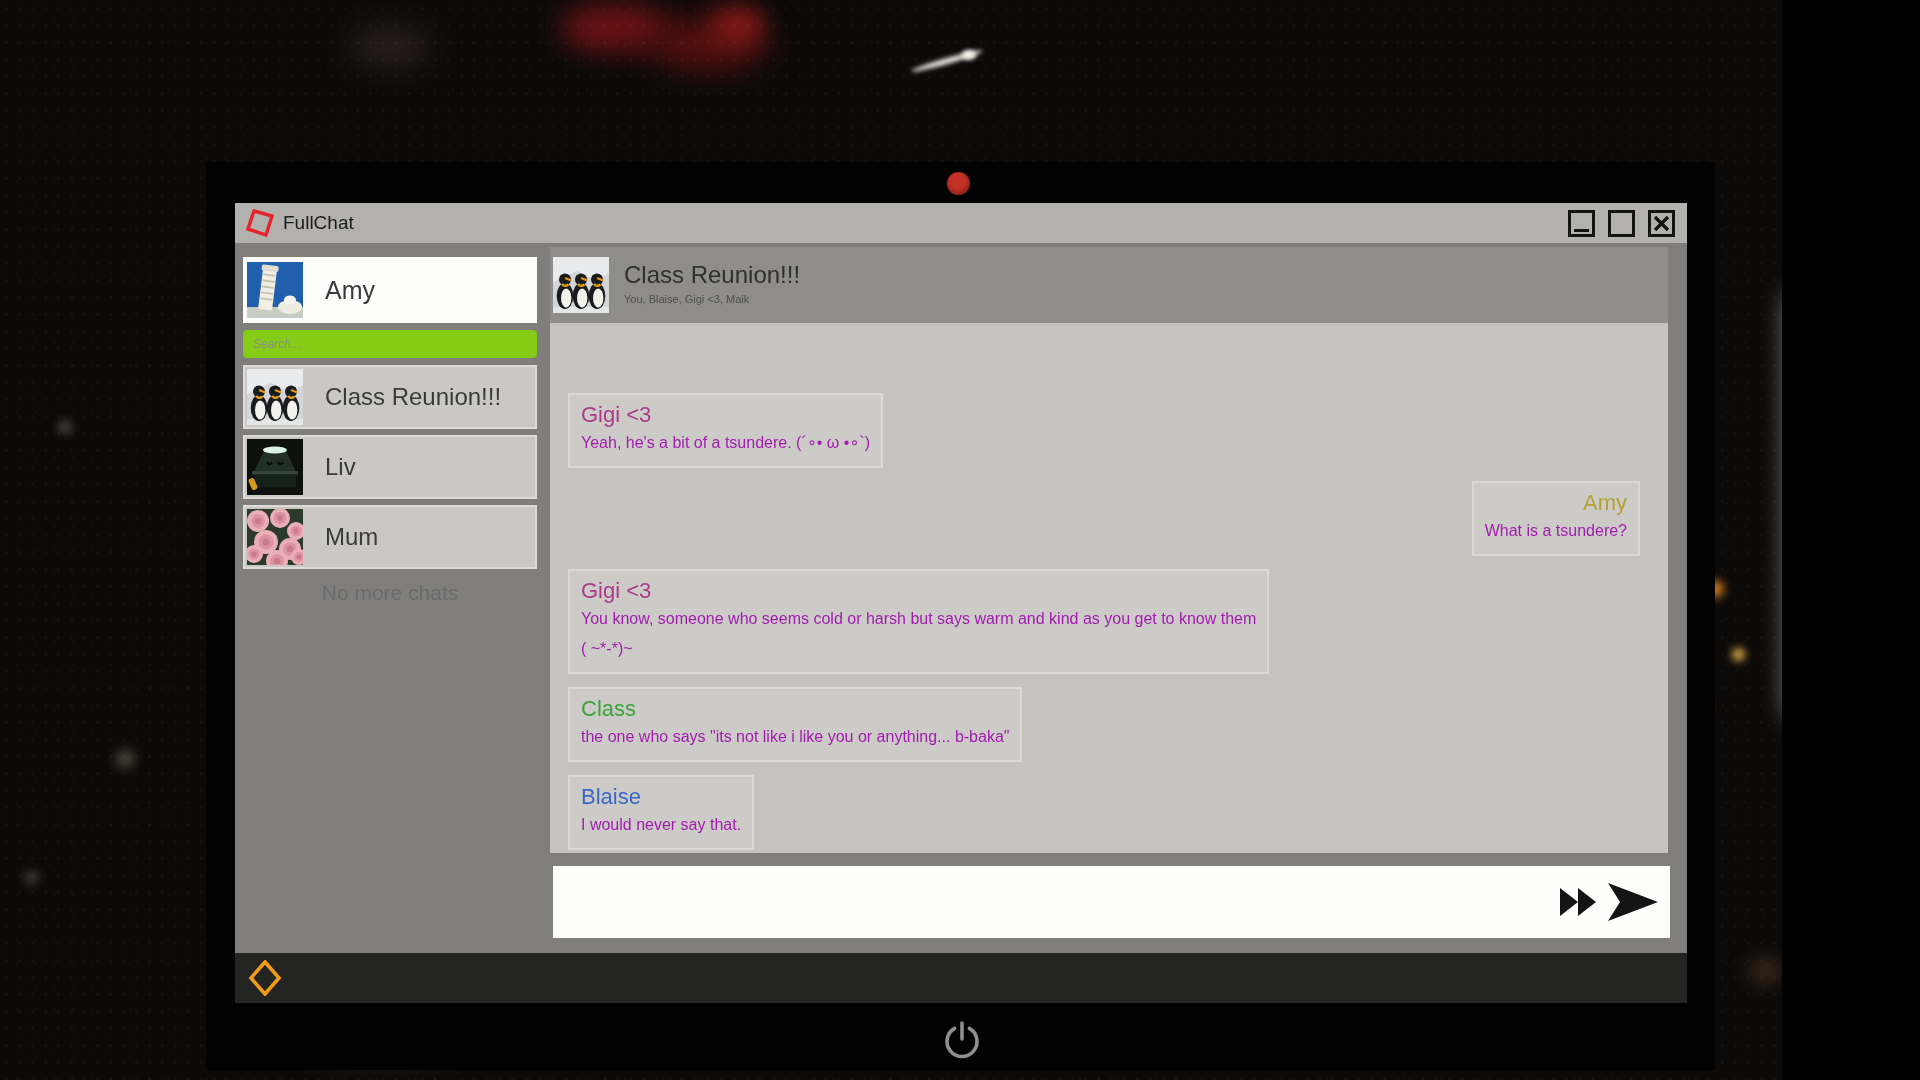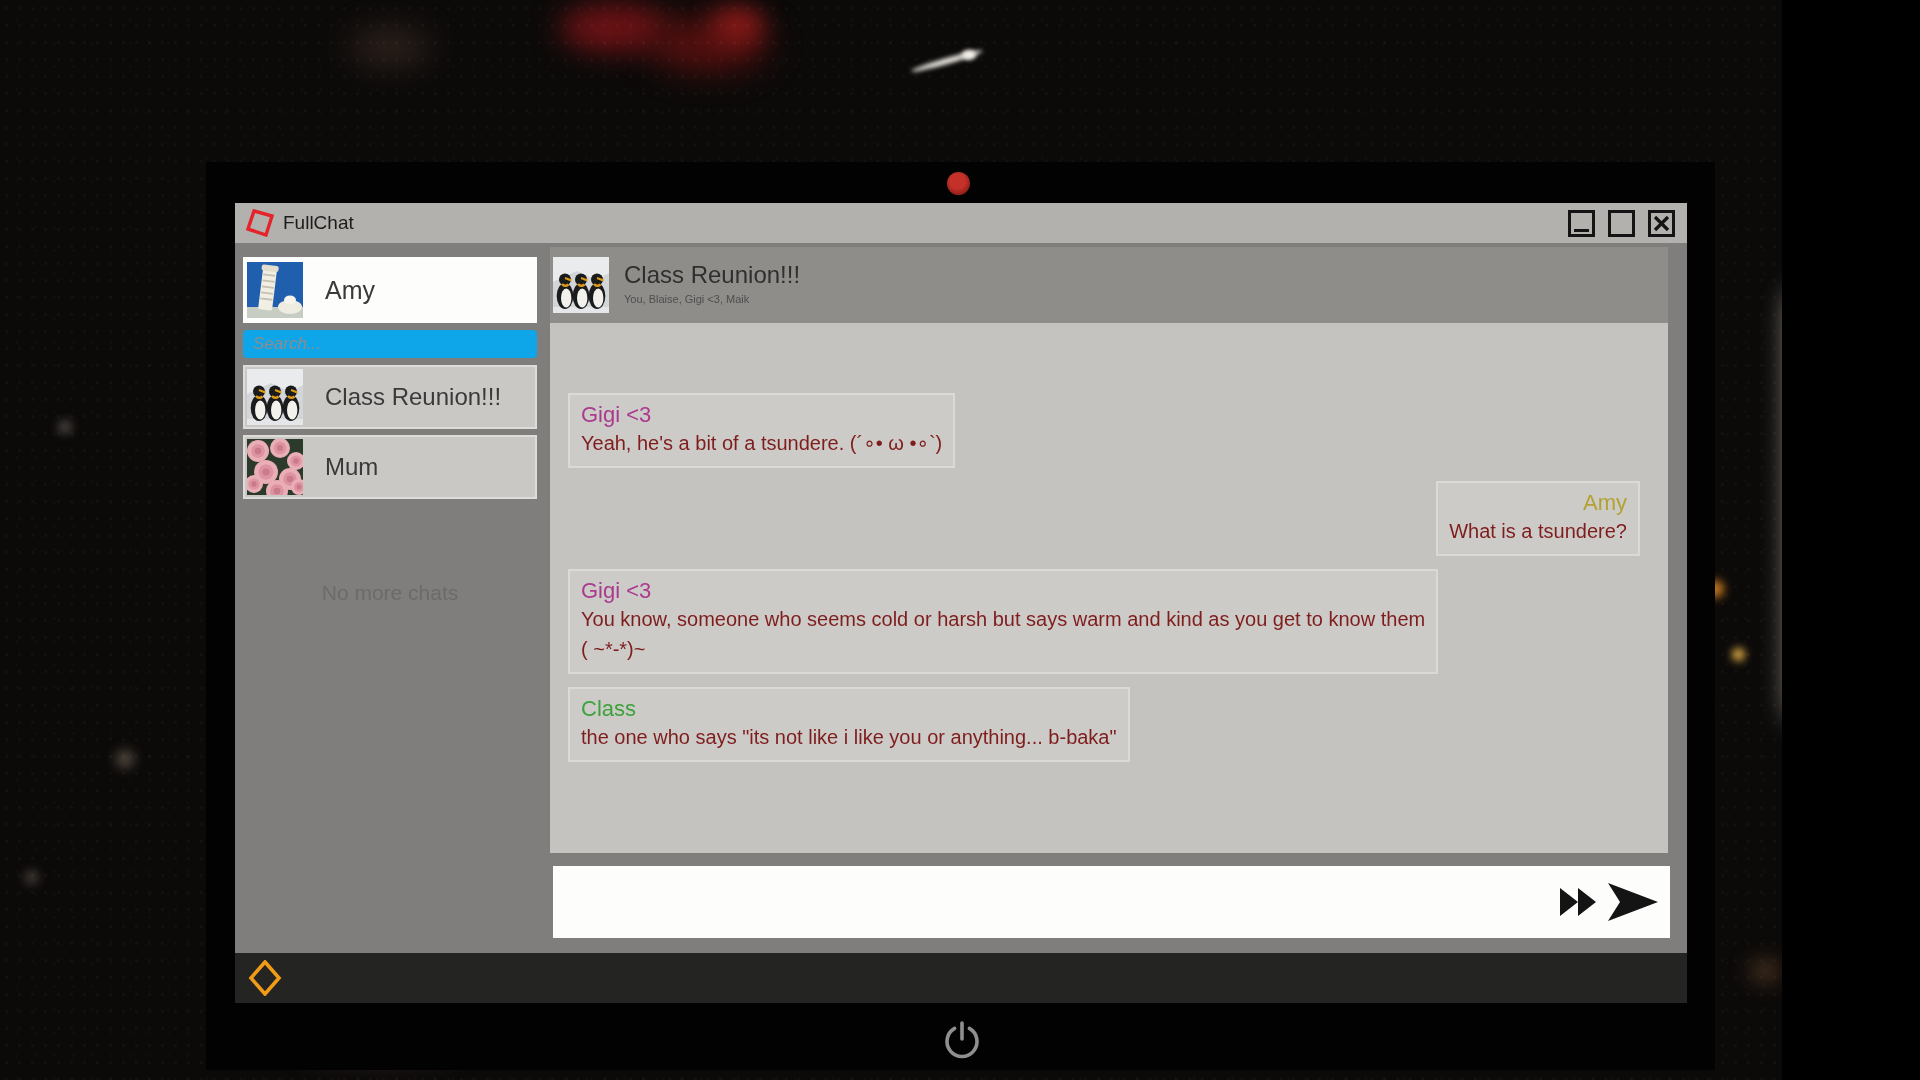--- a/index.html
+++ b/index.html
@@ -33,21 +33,21 @@
   .wbtn svg{position:absolute;inset:0;}
 
   
   .profile-card{position:absolute;left:8px;top:54px;width:294px;height:66px;background:#fdfdfc;
     display:flex;align-items:center;}
   .avatar{width:56px;height:56px;flex:none;overflow:hidden;}
   .avatar svg{display:block;width:100%;height:100%;}
   .profile-card .avatar{margin-left:4px;}
   .profile-name{margin-left:22px;font-size:25px;color:#3a3a3a;}
   .searchbox{position:absolute;left:8px;top:127px;width:294px;height:28px;box-sizing:border-box;
-    background:#0ea5e9;border:none;border-radius:4px;padding:0 10px;font-size:17px;font-style:italic;color:#333;
+    background:#84cc16;border:none;border-radius:4px;padding:0 10px;font-size:12px;font-style:italic;color:#333;
     font-family:"Liberation Sans","DejaVu Sans",sans-serif;outline:none;}
   .searchbox::placeholder{color:#8d8d8d;}
   .chat-list{position:absolute;left:8px;top:162px;width:294px;display:flex;flex-direction:column;gap:6px;}
   .chat-item{height:64px;background:#c9c8c5;border:2px solid #dddcd8;box-sizing:border-box;
     display:flex;align-items:center;cursor:pointer;}
   .chat-item .avatar{margin-left:2px;width:56px;height:56px;}
   .chat-name{margin-left:22px;font-size:24px;color:#3a3a3a;}
   .no-more{position:absolute;left:8px;top:378px;width:294px;text-align:center;font-size:21px;color:#6b6b6b;}
 
   
@@ -58,21 +58,21 @@
   .chat-title{font-size:24px;color:#2f2f2f;line-height:28px;}
   .chat-members{font-size:11px;color:#4e4e4e;line-height:21px;}
   .messages{position:absolute;left:315px;top:120px;width:1118px;height:530px;background:#c4c3c0;
     box-sizing:border-box;padding:70px 28px 0 18px;display:flex;flex-direction:column;
     align-items:flex-start;gap:13px;overflow:hidden;}
   .bubble{background:#cccbc8;border:2px solid #dbdad6;box-sizing:border-box;
     max-width:1069px;padding:6px 11px 8px 11px;}
   .bubble.right{align-self:flex-end;}
   .bubble .author{font-size:22px;line-height:27px;}
   .bubble.right .author{text-align:right;}
-  .bubble .text{font-size:20px;line-height:30px;color:#7f1d1d;white-space:pre-wrap;}
+  .bubble .text{font-size:16px;line-height:30px;color:#a21caf;white-space:pre-wrap;}
   .input-bar{position:absolute;left:318px;top:663px;width:1117px;height:72px;background:#fdfdfc;}
   .msg-input{position:absolute;left:0;top:0;width:100%;height:100%;box-sizing:border-box;border:none;
     background:transparent;font-size:22px;padding:0 140px 0 14px;outline:none;
     font-family:"Liberation Sans","DejaVu Sans",sans-serif;}
   .ff-btn{position:absolute;right:68px;top:17px;width:48px;height:38px;background:none;border:none;padding:0;cursor:pointer;}
   .send-btn{position:absolute;right:10px;top:15px;width:54px;height:42px;background:none;border:none;padding:0;cursor:pointer;}
 
   
   .taskbar{position:absolute;left:29px;top:791px;width:1452px;height:50px;background:#242423;}
   .task-diamond{position:absolute;left:13px;top:7px;width:34px;height:36px;background:none;border:none;padding:0;cursor:pointer;}
@@ -177,20 +177,34 @@
       <ellipse cx="45.2" cy="41" rx="5.2" ry="9.5" fill="#f2f1ec"></ellipse>
       <circle cx="44" cy="22.5" r="6" fill="#1a1b1d"></circle>
       <path d="M41 27 q3 3.5 6.5 .5" stroke="#e09a18" stroke-width="2.4" fill="none"></path>
       <path d="M44 21 l6.5 2.5" stroke="#e09a18" stroke-width="2"></path>
                 </g>
               </svg>
             </div>
     <div class="chat-name">Class Reunion!!!</div>
   </div>
 
+  <div class="chat-item">
+    <div class="avatar av-liv">
+              <svg viewBox="0 0 56 56">
+                <rect width="56" height="56" fill="#0e100e"></rect>
+    <path d="M17 12 L7 33 h42 L39 12 z" fill="rgba(150,210,185,0.16)"></path>
+    <ellipse cx="28" cy="11" rx="12" ry="3.6" fill="#def2e8"></ellipse>
+    <rect x="5" y="32" width="46" height="3.5" fill="#33453c"></rect>
+    <rect x="7" y="35.5" width="42" height="13" fill="#15211b"></rect>
+    <path d="M20 23 q2.5 4 5 .5 M31 23 q2.5 4 5 .5" stroke="#070707" stroke-width="2.2" fill="none"></path>
+    <rect x="3" y="39" width="6" height="12" rx="2.5" fill="#d89b1d" transform="rotate(-24 6 45)"></rect>
+              </svg>
+            </div>
+    <div class="chat-name">Liv</div>
+  </div>
 
   <div class="chat-item">
     <div class="avatar av-roses">
               <svg viewBox="0 0 56 56">
                 <rect width="56" height="56" fill="#2c3a2c"></rect>
 
       <circle cx="11" cy="12" r="11" fill="#e9aeb6"></circle>
       <circle cx="11" cy="12" r="6.82" fill="#dd93a1"></circle>
       <circle cx="11" cy="12" r="3.3" fill="#c97a8b"></circle>
       <circle cx="33" cy="9" r="10" fill="#e9aeb6"></circle>
@@ -267,20 +281,24 @@
     <div class="author" style="color: rgb(171, 58, 142);">Gigi &lt;3</div>
     <div class="text">You know, someone who seems cold or harsh but says warm and kind as you get to know them
 ( ~*-*)~</div>
   </div>
 
   <div class="bubble left">
     <div class="author" style="color: rgb(61, 162, 58);">Class</div>
     <div class="text">the one who says "its not like i like you or anything... b-baka"</div>
   </div>
 
+  <div class="bubble left">
+    <div class="author" style="color: rgb(59, 104, 197);">Blaise</div>
+    <div class="text">I would never say that.</div>
+  </div>
 </div>
 
       <div class="input-bar">
         <input class="msg-input" value="" style="">
         <button class="ff-btn">
           <svg viewBox="0 0 48 38">
             <polygon points="6,5 24,19 6,33" fill="#141414"></polygon>
             <polygon points="24,5 42,19 24,33" fill="#141414"></polygon>
           </svg>
         </button>

